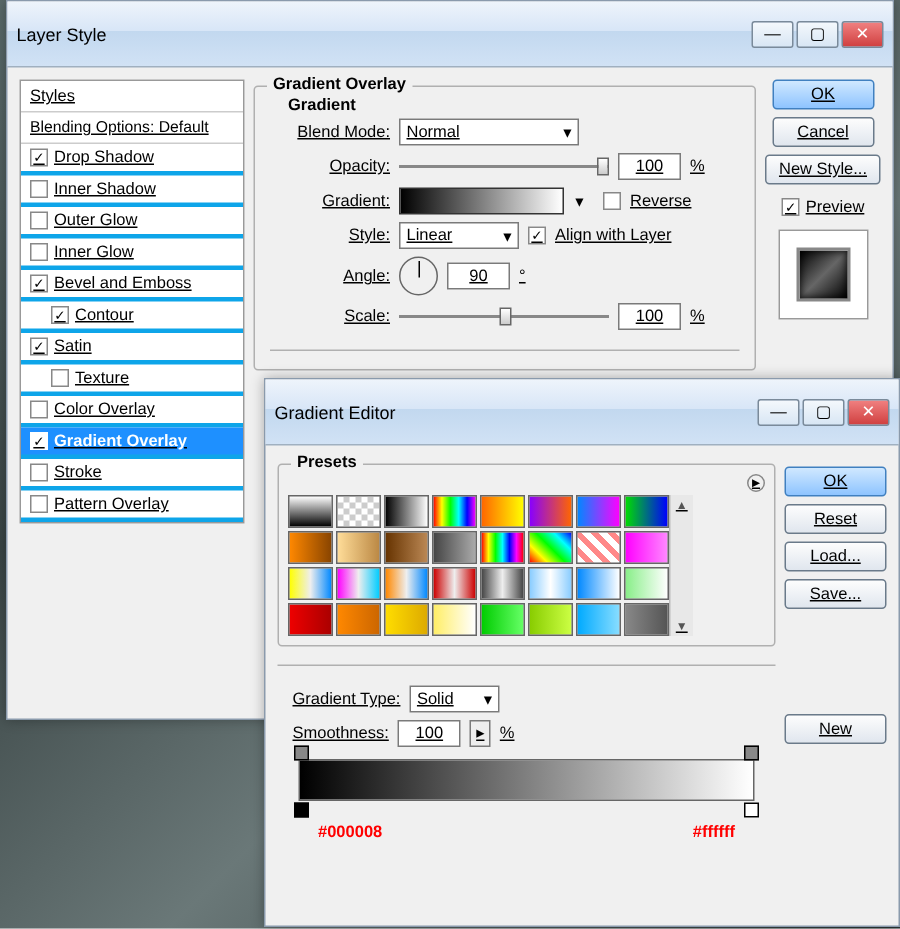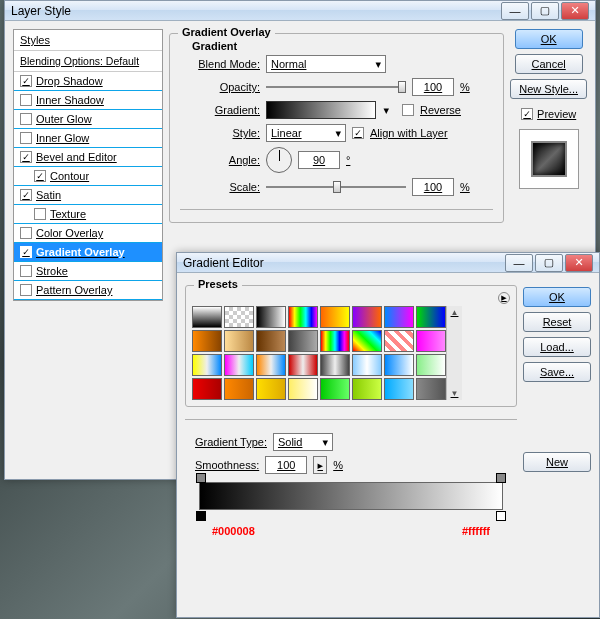--- a/index.html
+++ b/index.html
@@ -1,27 +1,27 @@
 <!DOCTYPE html>
 <html><head>
 <meta charset="utf-8">
 <style>
 * { box-sizing: border-box; font-family: "Segoe UI", Tahoma, sans-serif; font-size: 11px; }
 body { margin: 0; width: 600px; height: 619px; background: linear-gradient(135deg, #5a6a6a 0%, #3a4545 30%, #6a7878 60%, #2a3535 100%); overflow: hidden; position: relative; }
 .win { position: absolute; background: #f0f0f0; border: 1px solid #8a9aac; box-shadow: 0 0 8px rgba(0,0,0,0.3); }
-.titlebar { height: 20px; background: linear-gradient(to bottom, #eef4fb 0%, #d8e6f7 45%, #c2d8ef 46%, #d1e2f5 100%); display: flex; align-items: center; padding: 0 6px; border-bottom: 1px solid #a0b0c0; gap: 16px; }
+.titlebar { height: 44px; background: linear-gradient(to bottom, #eef4fb 0%, #d8e6f7 45%, #c2d8ef 46%, #d1e2f5 100%); display: flex; align-items: center; padding: 0 6px; border-bottom: 1px solid #a0b0c0; gap: 16px; }
 .titlebar .title { flex: 1; font-size: 12px; color: #000; }
 .winbtns { display: flex; gap: 2px; }
 .winbtn { width: 28px; height: 18px; border: 1px solid #7a8a9a; background: linear-gradient(to bottom, #f4f8fc, #d8e6f4); border-radius: 2px; display: flex; align-items: center; justify-content: center; }
 .winbtn.close { background: linear-gradient(to bottom, #f08080, #d04040); }
 .body { padding: 8px; display: flex; gap: 6px; text-decoration: underline; }
 .styles-panel { width: 150px; background: #fff; border: 1px solid #999; }
 .styles-header { padding: 4px 6px; border-bottom: 1px solid #ccc; }
 .styles-sub { padding: 4px 6px; border-bottom: 1px solid #ccc; font-size: 10.5px; }
-.style-row { display: flex; align-items: center; padding: 3px 6px; border-bottom: 1px solid #0ea5e9; gap: 4px; }
+.style-row { display: flex; align-items: center; padding: 3px 6px; border-bottom: 3px solid #0ea5e9; gap: 4px; }
 .style-row.indent { padding-left: 20px; }
 .style-row.sel { background: #1e90ff; color: #fff; }
 .chk { width: 12px; height: 12px; border: 1px solid #888; background: #fff; display: inline-flex; align-items: center; justify-content: center; font-size: 9px; color: #000; }
 .chk.on::after { content: "✓"; }
 .fieldset { border: 1px solid #b0b0b0; border-radius: 3px; padding: 8px 10px; margin: 4px 0; position: relative; }
 .fieldset > .legend { position: absolute; top: -8px; left: 8px; background: #f0f0f0; padding: 0 4px; font-weight: bold; font-size: 11px; }
 .row { display: flex; align-items: center; margin: 5px 0; gap: 6px; }
 .label { width: 70px; text-align: right; }
 .select { border: 1px solid #7a7a7a; background: #fff; height: 18px; padding: 0 4px; display: inline-flex; align-items: center; position: relative; min-width: 80px; }
 .select::after { content: "▾"; position: absolute; right: 4px; }
@@ -80,21 +80,21 @@
           <div class="style-row">
             <span class="chk"></span>
             <span>Outer Glow</span>
           </div>
           <div class="style-row">
             <span class="chk"></span>
             <span>Inner Glow</span>
           </div>
           <div class="style-row">
             <span class="chk on"></span>
-            <span>Bevel and Editor</span>
+            <span>Bevel and Emboss</span>
           </div>
           <div class="style-row indent">
             <span class="chk on"></span>
             <span>Contour</span>
           </div>
           <div class="style-row">
             <span class="chk on"></span>
             <span>Satin</span>
           </div>
           <div class="style-row indent">

